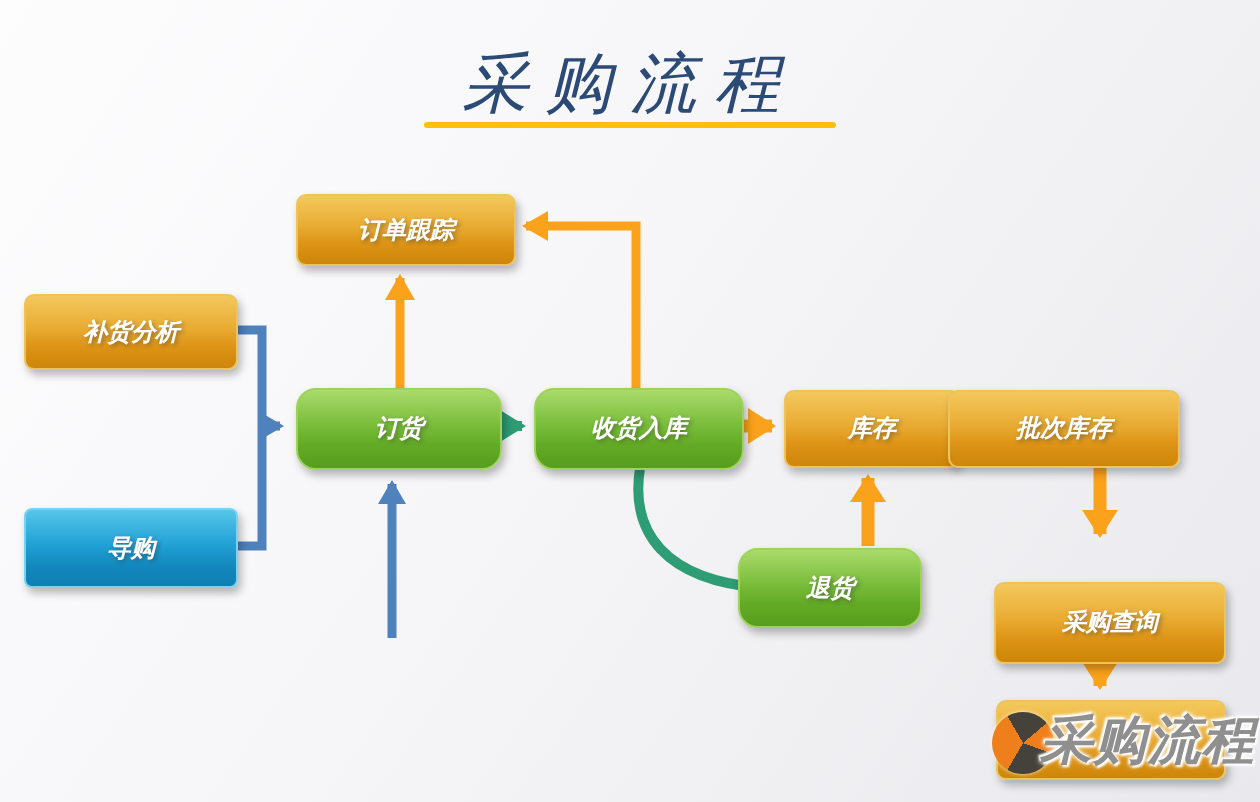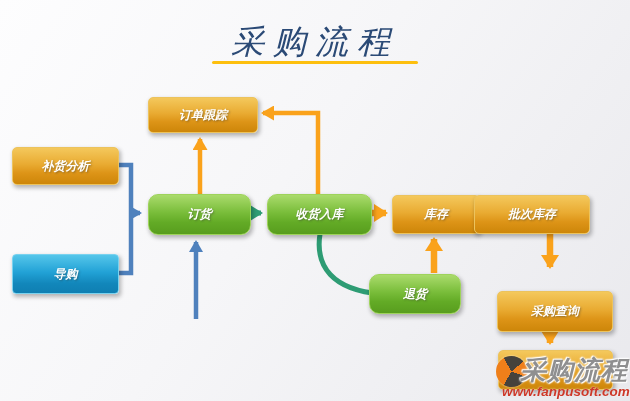--- a/index.html
+++ b/index.html
@@ -145,16 +145,15 @@
   <div class="node orange" id="n-purchase-query">
     <span>采购查询</span>
   </div>
   <div class="node orange" id="n-obscured">
     <span></span>
   </div>
 
   <div class="watermark">
     <span class="wm-logo"></span>
     <span class="wm-brand">采购流程</span>
-    <span class="wm-url">www.fanpusoft.com</span>
   </div>
 
 </div>
 
 </body></html>

